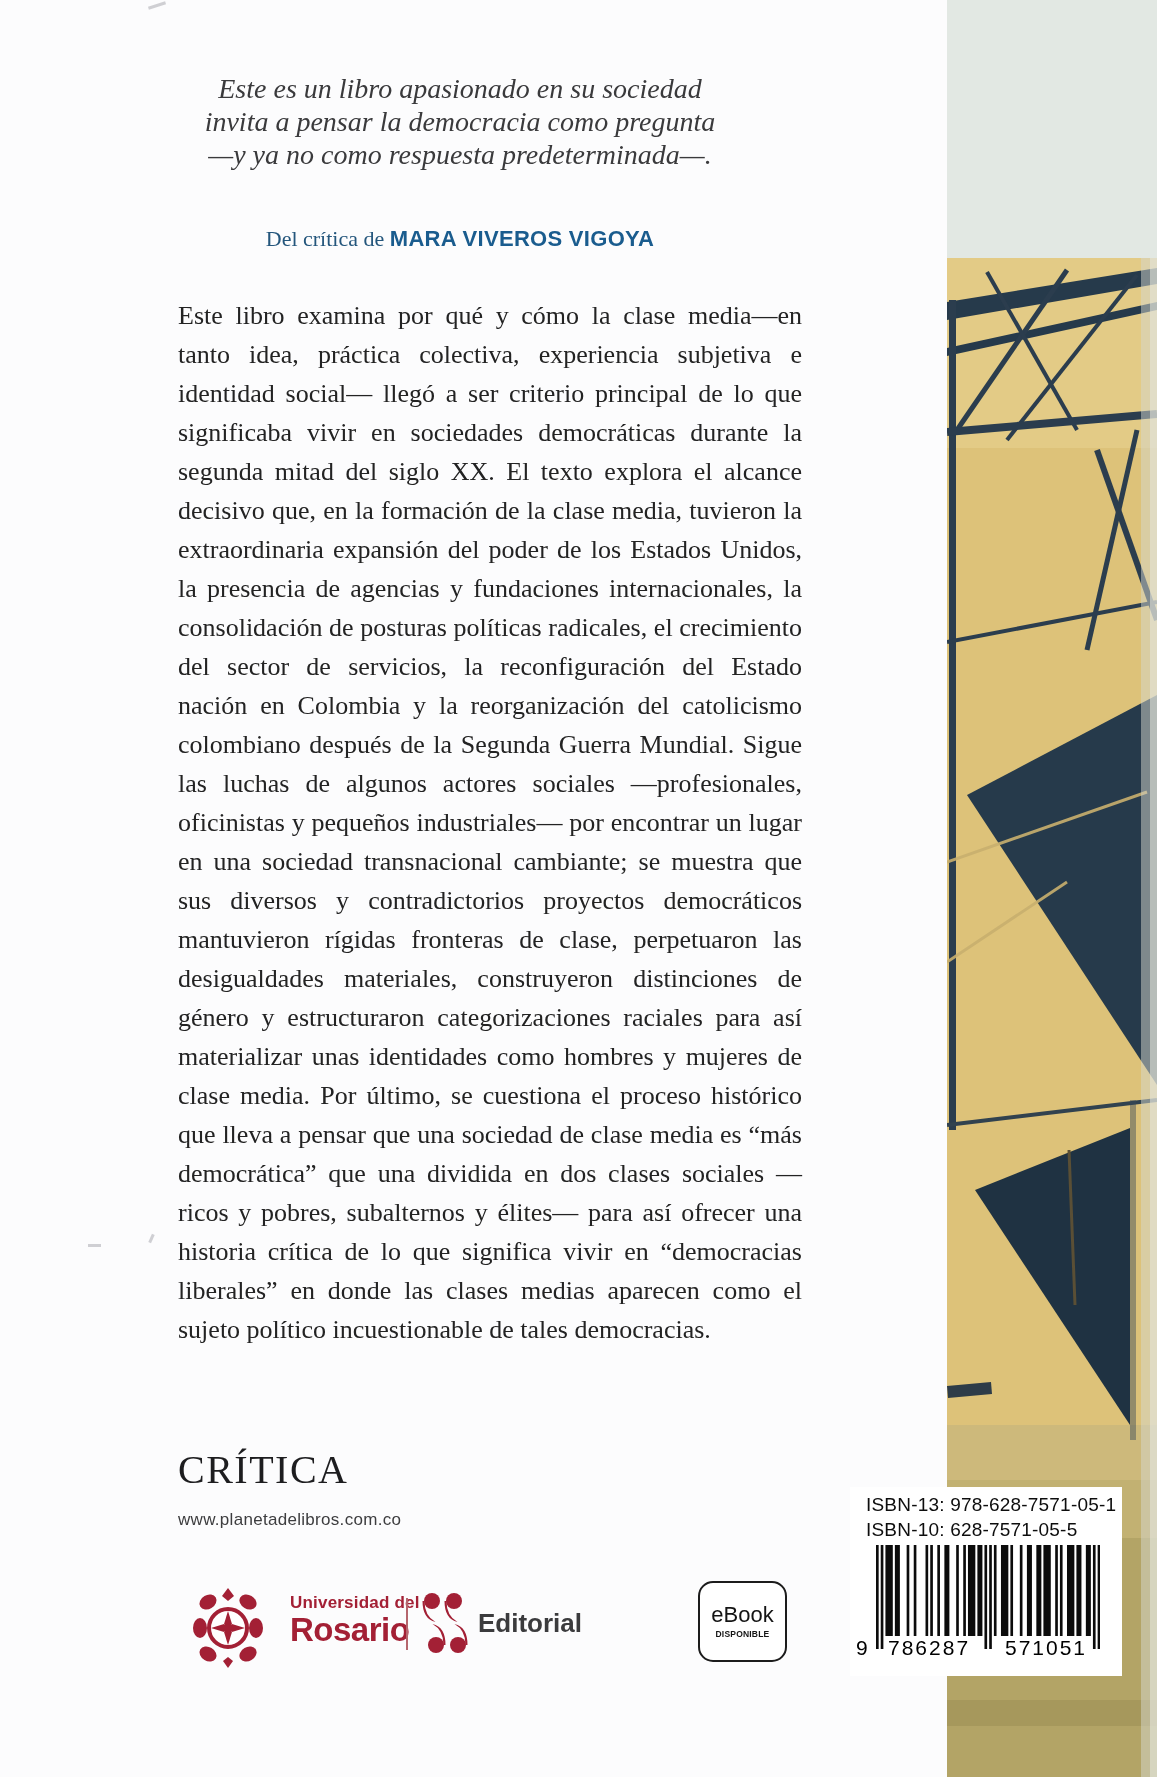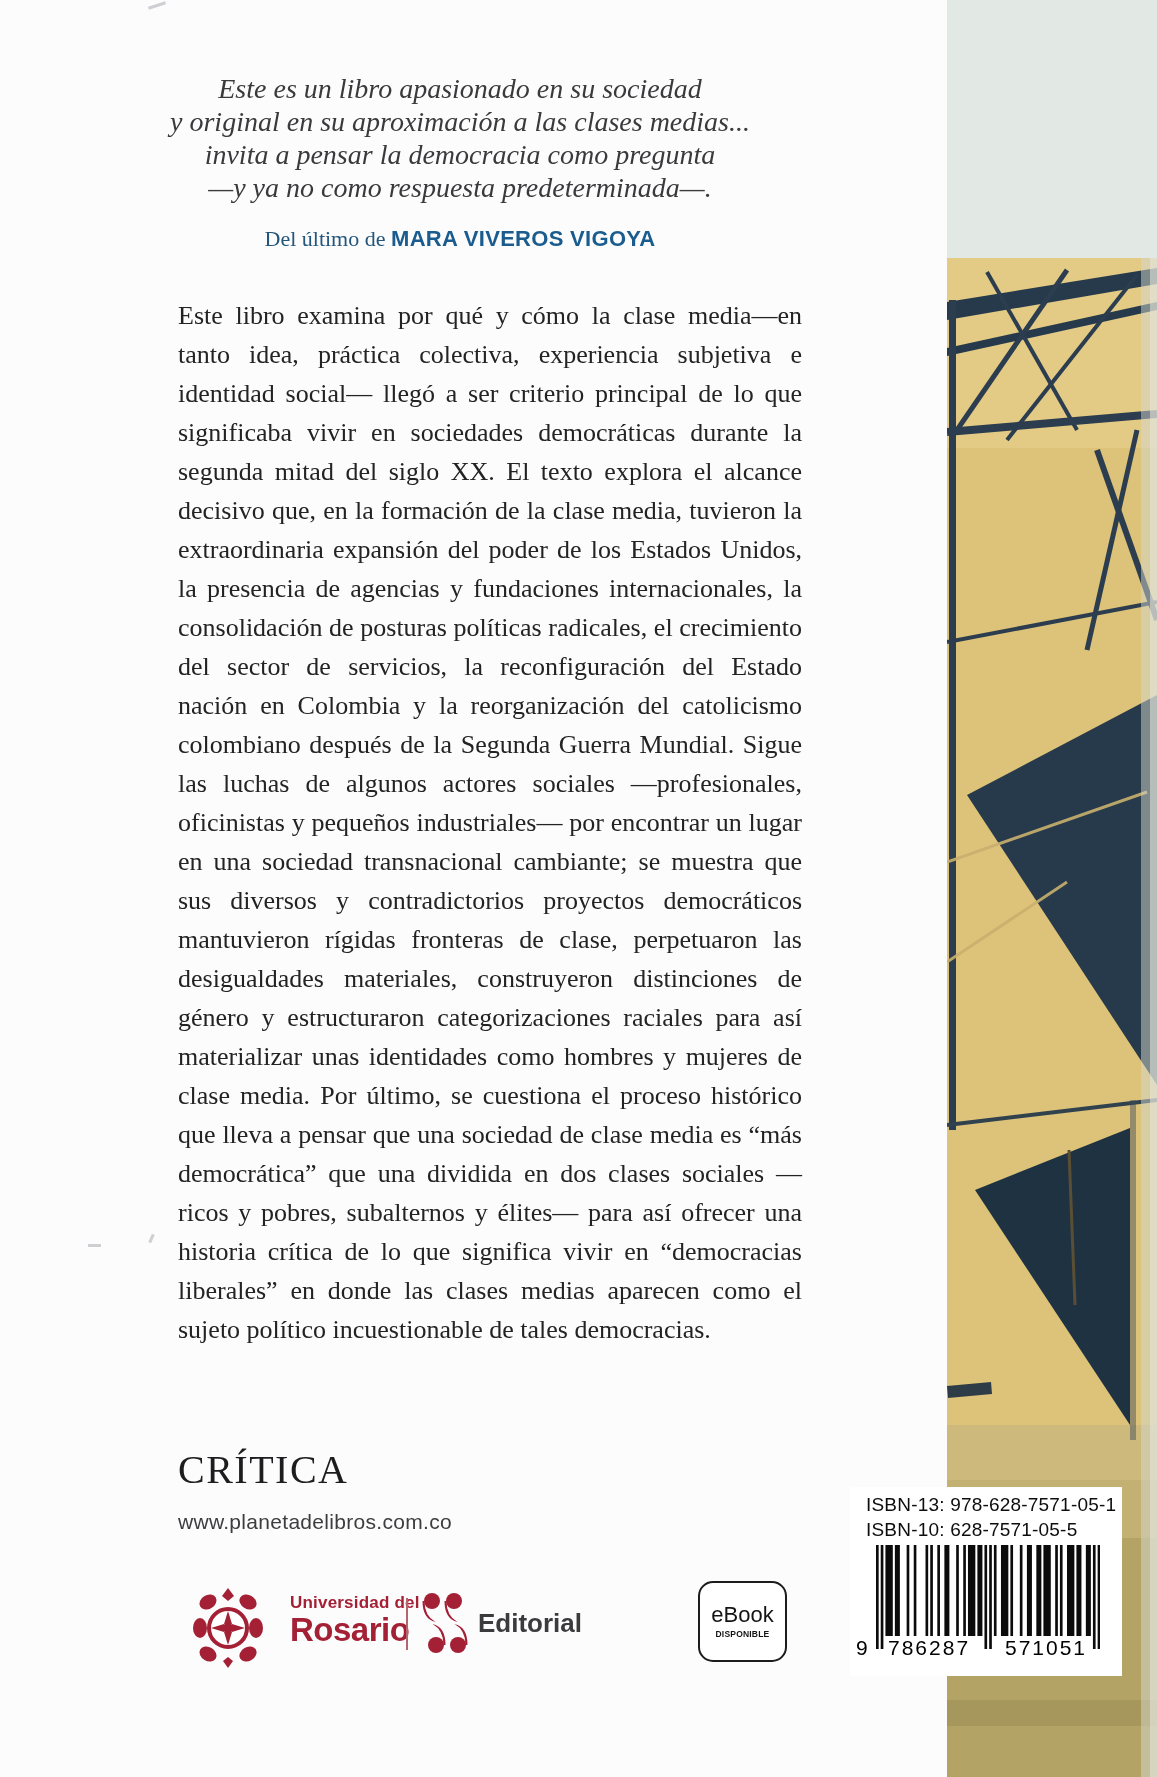--- a/index.html
+++ b/index.html
@@ -27,21 +27,21 @@
     font-size:26px;line-height:39px;text-align:justify;color:#232323;
   }
   
   .imprint-name{
     position:absolute;left:178px;top:1446px;
     font-family:"Liberation Serif",serif;font-size:40px;font-weight:500;
     letter-spacing:1.5px;color:#1d1d1f;
   }
   .imprint-url{
     position:absolute;left:178px;top:1510px;
-    font-family:"Liberation Sans",sans-serif;font-size:21px;font-weight:500;
+    font-family:"Liberation Sans",sans-serif;font-size:17px;font-weight:500;
     letter-spacing:.3px;color:#3d3d3f;
   }
   
   .logo-row{position:absolute;left:178px;top:1582px;width:560px;height:95px;}
   .crest{position:absolute;left:14px;top:4px;width:72px;height:84px;}
   .uni-text{position:absolute;left:112px;top:12px;color:#a32035;
     font-family:"Liberation Sans",sans-serif;font-weight:bold;line-height:1;}
   .uni-text .l1{font-size:17px;letter-spacing:.2px;}
   .uni-text .l2{font-size:33px;margin-top:2px;letter-spacing:-.5px;}
   .logo-divider{position:absolute;left:228px;top:16px;width:2px;height:52px;background:#b5666d;}
@@ -76,25 +76,24 @@
   
   .artifact{position:absolute;background:#9a9aa0;opacity:.45;}
 </style>
 </head>
 <body>
 
 <div id="cover">
 
   <div class="epigraph">
     <div>Este es un libro apasionado en su sociedad</div>
-    <div>y original en su aproximación a las clases medias...</div>
     <div>invita a pensar la democracia como pregunta</div>
     <div>—y ya no como respuesta predeterminada—.</div>
   </div>
-  <div class="attribution"><span>Del último de </span><span class="name">MARA VIVEROS VIGOYA</span></div>
+  <div class="attribution"><span>Del crítica de </span><span class="name">MARA VIVEROS VIGOYA</span></div>
 
   <div class="synopsis">Este libro examina por qué y cómo la clase media—en tanto idea, práctica colectiva, experiencia subjetiva e identidad social— llegó a ser criterio principal de lo que significaba vivir en sociedades democráticas durante la segunda mitad del siglo XX. El texto explora el alcance decisivo que, en la formación de la clase media, tuvieron la extraordinaria expansión del poder de los Estados Unidos, la presencia de agencias y fundaciones internacionales, la consolidación de posturas políticas radicales, el crecimiento del sector de servicios, la reconfiguración del Estado nación en Colombia y la reorganización del catolicismo colombiano después de la Segunda Guerra Mundial. Sigue las luchas de algunos actores sociales —profesionales, oficinistas y pequeños industriales— por encontrar un lugar en una sociedad transnacional cambiante; se muestra que sus diversos y contradictorios proyectos democráticos mantuvieron rígidas fronteras de clase, perpetuaron las desigualdades materiales, construyeron distinciones de género y estructuraron categorizaciones raciales para así materializar unas identidades como hombres y mujeres de clase media. Por último, se cuestiona el proceso histórico que lleva a pensar que una sociedad de clase media es “más democrática” que una dividida en dos clases sociales —ricos y pobres, subalternos y élites— para así ofrecer una historia crítica de lo que significa vivir en “democracias liberales” en donde las clases medias aparecen como el sujeto político incuestionable de tales democracias.</div>
 
   <div class="imprint-name">CRÍTICA</div>
   <div class="imprint-url">www.planetadelibros.com.co</div>
 
   <div class="logo-row">
     <svg class="crest" viewBox="0 0 72 84">
       <g fill="#a32035">
         <path d="M36 2 l6 8 -6 5 -6 -5 z"></path>

